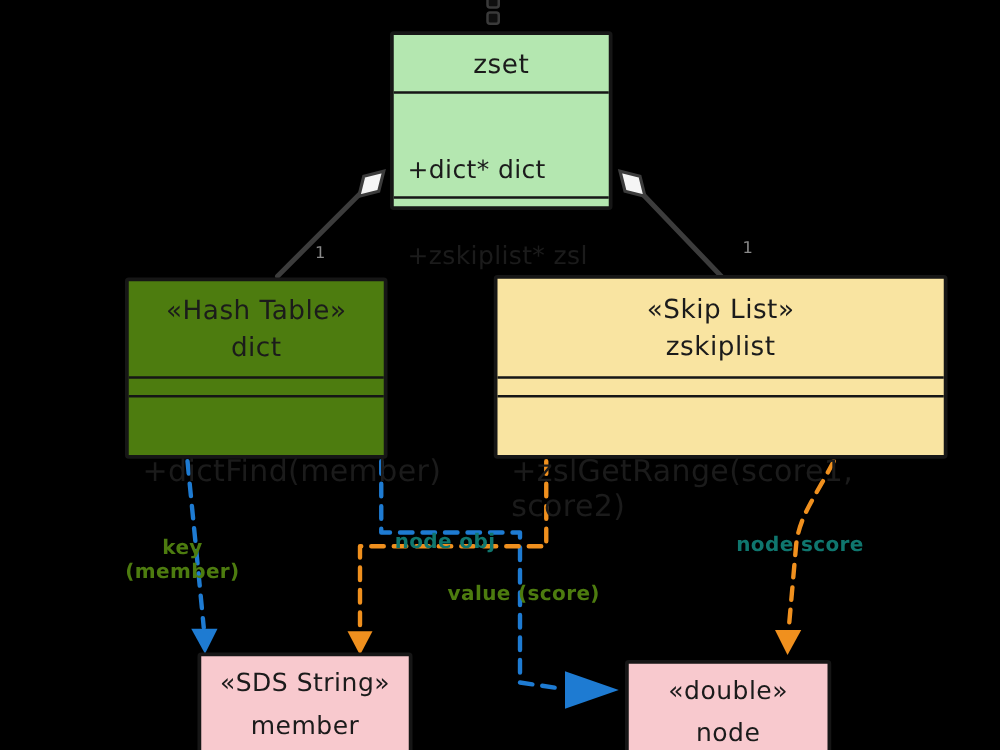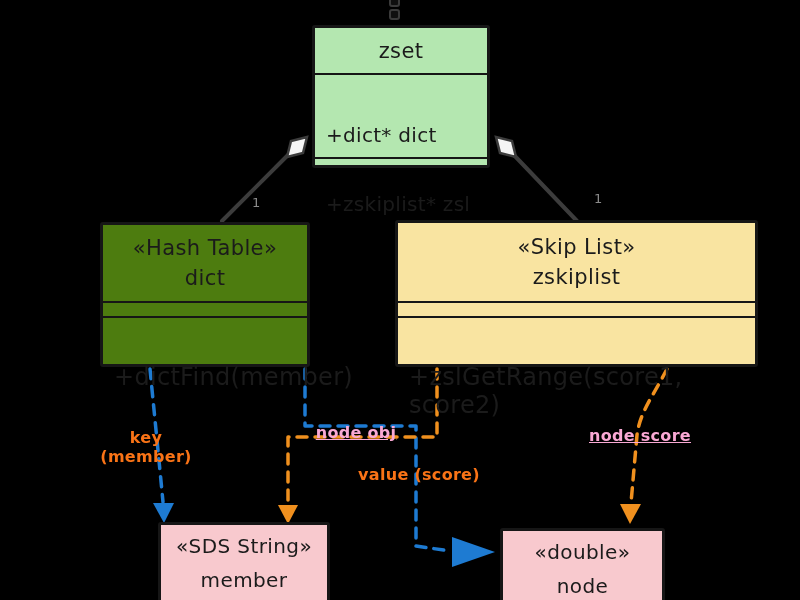--- a/index.html
+++ b/index.html
@@ -34,22 +34,22 @@
   .mid .line{font-size:24px;}
 
   .leaf{background:#f8c9ce;}
   .member{left:158px;top:522px;width:172px;height:84px;}
   .score{left:500px;top:528px;width:165px;height:78px;}
   .leaf .head{height:100%;justify-content:flex-start;gap:10px;padding-top:9px;}
   .leaf .stereo,.leaf .cname{font-size:20px;}
 
   
   .edge-label{position:absolute;font-size:16px;font-weight:bold;text-align:center;letter-spacing:.3px;}
-  .edge-label.blue{color:#f97316;}
-  .edge-label.orange{color:#f9a8d4;text-decoration:underline;}
+  .edge-label.blue{color:#4d7c0f;}
+  .edge-label.orange{color:#0f766e;}
   .lbl-key{left:84px;top:428px;width:124px;}
   .lbl-nodeobj{left:298px;top:423px;width:116px;}
   .lbl-value{left:355px;top:465px;width:128px;}
   .lbl-nodescore{left:582px;top:426px;width:116px;}
 
   .mult{position:absolute;color:#8a8a8a;font-size:13px;}
   .mult-left{left:252px;top:195px;}
   .mult-right{left:594px;top:191px;}
 
   

